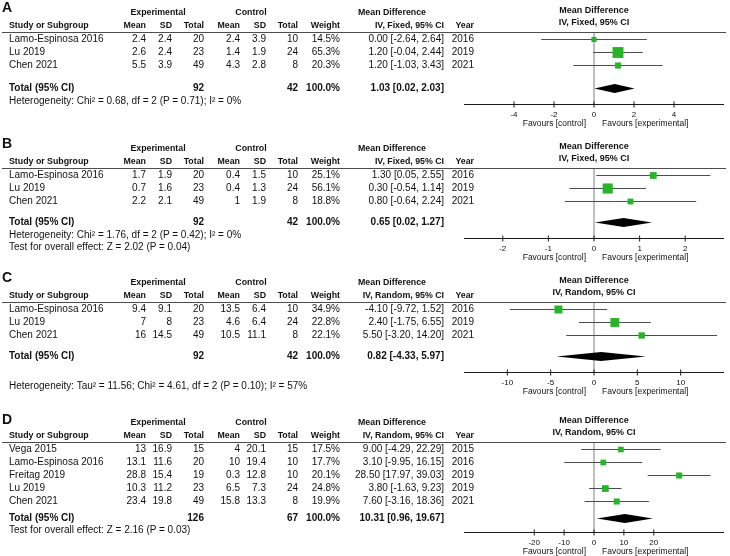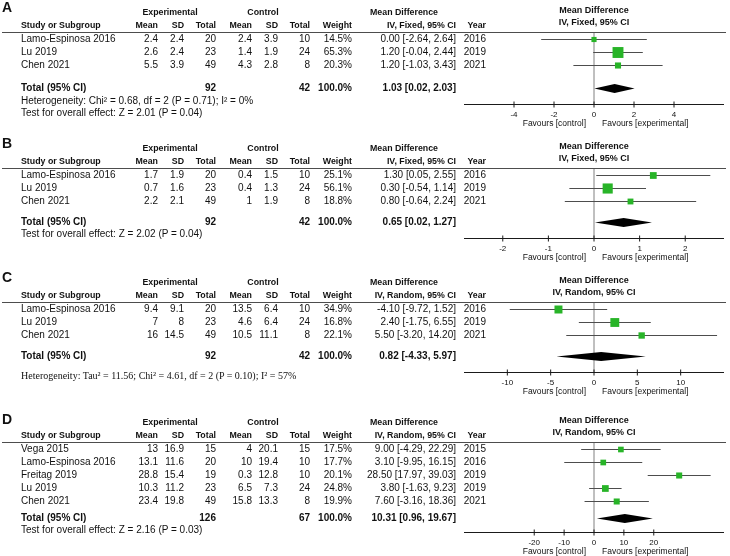--- a/index.html
+++ b/index.html
@@ -1,21 +1,21 @@
 <!DOCTYPE html>
 <html><head>
 <meta charset="utf-8">
 <style>
   html,body{margin:0;padding:0;background:#fff;}
   #figure{position:relative;width:730px;height:556px;background:#fff;
     font-family:"Liberation Sans",sans-serif;color:#111;overflow:hidden;}
   .panel{position:relative;width:730px;}
   .letter{position:absolute;top:-1px;left:2px;font-size:14px;font-weight:bold;z-index:3;}
   .rule{position:absolute;left:2px;right:4px;border-top:1.2px solid #4d4d4d;z-index:2;}
-  .left{position:absolute;left:0;top:0;padding-left:16px;z-index:1;}
+  .left{position:absolute;left:0;top:0;padding-left:4px;z-index:1;}
   .grid{display:grid;grid-template-columns:108px 34px 26px 32px 36px 26px 32px 42px 104px 30px;
     height:13px;line-height:13px;font-size:10px;white-space:nowrap;}
   .c{overflow:visible;}
   .r{text-align:right;}
   .l{text-align:left;padding-left:5px;}
   .ctr{text-align:center;}
   .b{font-weight:bold;}
   .hdr{font-size:8.8px;}
   .note{height:12px;line-height:12px;font-size:10px;padding-left:5px;white-space:nowrap;}
   svg.plot{position:absolute;top:0;left:458px;z-index:1;}
@@ -86,21 +86,20 @@
         </div>
         <div class="grid b" style="margin-top: 10px;">
           <div class="c l b" style="grid-column: 1 / span 3;">Total (95% CI)</div>
           <div class="c r b" style="grid-column: 4;">92</div>
           <div class="c r b" style="grid-column: 7;">42</div>
           <div class="c r b">100.0%</div>
           <div class="c r b">1.03 [0.02, 2.03]</div>
           <div class="c"></div>
         </div>
         <div class="note" style="margin-top: 1px;">Heterogeneity: Chi² = 0.68, df = 2 (P = 0.71); I² = 0%</div>
-        <div class="note">Test for overall effect: Z = 2.01 (P = 0.04)</div>
       </div>
       <svg width="272" height="136" class="plot">
         <text x="136" y="13" text-anchor="middle" class="ph">Mean Difference</text>
         <text x="136" y="25" text-anchor="middle" class="ph">IV, Fixed, 95% CI</text>
         <line x1="136" y1="33" x2="136" y2="104.5" stroke="#808080" stroke-width="1"></line>
         <line x1="83.19999999999999" y1="39.5" x2="188.8" y2="39.5" stroke="#4d4d4d" stroke-width="1"></line>
         <rect x="133.42967657677093" y="36.92967657677093" width="5.1406468464581385" height="5.1406468464581385" fill="#28b428"></rect>
         <line x1="135.2" y1="52.5" x2="184.79999999999998" y2="52.5" stroke="#4d4d4d" stroke-width="1"></line>
         <rect x="154.54543196027404" y="47.04543196027403" width="10.909136079451939" height="10.909136079451939" fill="#28b428"></rect>
         <line x1="115.39999999999999" y1="65.5" x2="204.6" y2="65.5" stroke="#4d4d4d" stroke-width="1"></line>
@@ -179,20 +178,21 @@
           <div class="c r">2021</div>
         </div>
         <div class="grid b" style="margin-top: 8px;">
           <div class="c l b" style="grid-column: 1 / span 3;">Total (95% CI)</div>
           <div class="c r b" style="grid-column: 4;">92</div>
           <div class="c r b" style="grid-column: 7;">42</div>
           <div class="c r b">100.0%</div>
           <div class="c r b">0.65 [0.02, 1.27]</div>
           <div class="c"></div>
         </div>
+        <div class="note" style="margin-top: 1px;">Heterogeneity: Chi² = 1.76, df = 2 (P = 0.42); I² = 0%</div>
         <div class="note">Test for overall effect: Z = 2.02 (P = 0.04)</div>
       </div>
       <svg width="272" height="134" class="plot">
         <text x="136" y="13" text-anchor="middle" class="ph">Mean Difference</text>
         <text x="136" y="25" text-anchor="middle" class="ph">IV, Fixed, 95% CI</text>
         <line x1="136" y1="33" x2="136" y2="102.5" stroke="#808080" stroke-width="1"></line>
         <line x1="138.28070175438594" y1="39.5" x2="252.31578947368422" y2="39.5" stroke="#4d4d4d" stroke-width="1"></line>
         <rect x="191.91650235056875" y="36.11825673653365" width="6.763486526932689" height="6.763486526932689" fill="#28b428"></rect>
         <line x1="111.36842105263158" y1="52.5" x2="188.00000000000003" y2="52.5" stroke="#4d4d4d" stroke-width="1"></line>
         <rect x="144.6284650323258" y="47.44425450601002" width="10.111490987979964" height="10.111490987979964" fill="#28b428"></rect>
@@ -248,21 +248,21 @@
           <div class="c r">2016</div>
         </div>
         <div class="grid">
           <div class="c l">Lu 2019</div>
           <div class="c r">7</div>
           <div class="c r">8</div>
           <div class="c r">23</div>
           <div class="c r">4.6</div>
           <div class="c r">6.4</div>
           <div class="c r">24</div>
-          <div class="c r">16.8%</div>
+          <div class="c r">22.8%</div>
           <div class="c r">2.40 [-1.75, 6.55]</div>
           <div class="c r">2019</div>
         </div>
         <div class="grid">
           <div class="c l">Chen 2021</div>
           <div class="c r">16</div>
           <div class="c r">14.5</div>
           <div class="c r">49</div>
           <div class="c r">10.5</div>
           <div class="c r">11.1</div>
@@ -272,21 +272,21 @@
           <div class="c r">2021</div>
         </div>
         <div class="grid b" style="margin-top: 8px;">
           <div class="c l b" style="grid-column: 1 / span 3;">Total (95% CI)</div>
           <div class="c r b" style="grid-column: 4;">92</div>
           <div class="c r b" style="grid-column: 7;">42</div>
           <div class="c r b">100.0%</div>
           <div class="c r b">0.82 [-4.33, 5.97]</div>
           <div class="c"></div>
         </div>
-        <div class="note" style="margin-top: 8px; font-family: Liberation Serif, serif;">Heterogeneity: Tau² = 11.56; Chi² = 4.61, df = 2 (P = 0.10); I² = 57%</div>
+        <div class="note" style="margin-top: 18px;">Heterogeneity: Tau² = 11.56; Chi² = 4.61, df = 2 (P = 0.10); I² = 57%</div>
       </div>
       <svg width="272" height="142" class="plot">
         <text x="136" y="13" text-anchor="middle" class="ph">Mean Difference</text>
         <text x="136" y="25" text-anchor="middle" class="ph">IV, Random, 95% CI</text>
         <line x1="136" y1="33" x2="136" y2="102.5" stroke="#808080" stroke-width="1"></line>
         <line x1="51.76" y1="39.5" x2="149.17333333333332" y2="39.5" stroke="#4d4d4d" stroke-width="1"></line>
         <rect x="96.47902168497635" y="35.51235501830968" width="7.975289963380642" height="7.975289963380642" fill="#28b428"></rect>
         <line x1="120.83333333333333" y1="52.5" x2="192.76666666666668" y2="52.5" stroke="#4d4d4d" stroke-width="1"></line>
         <rect x="152.37372899609613" y="48.07372899609615" width="8.8525420078077" height="8.8525420078077" fill="#28b428"></rect>
         <line x1="108.26666666666668" y1="65.5" x2="259.06666666666666" y2="65.5" stroke="#4d4d4d" stroke-width="1"></line>

